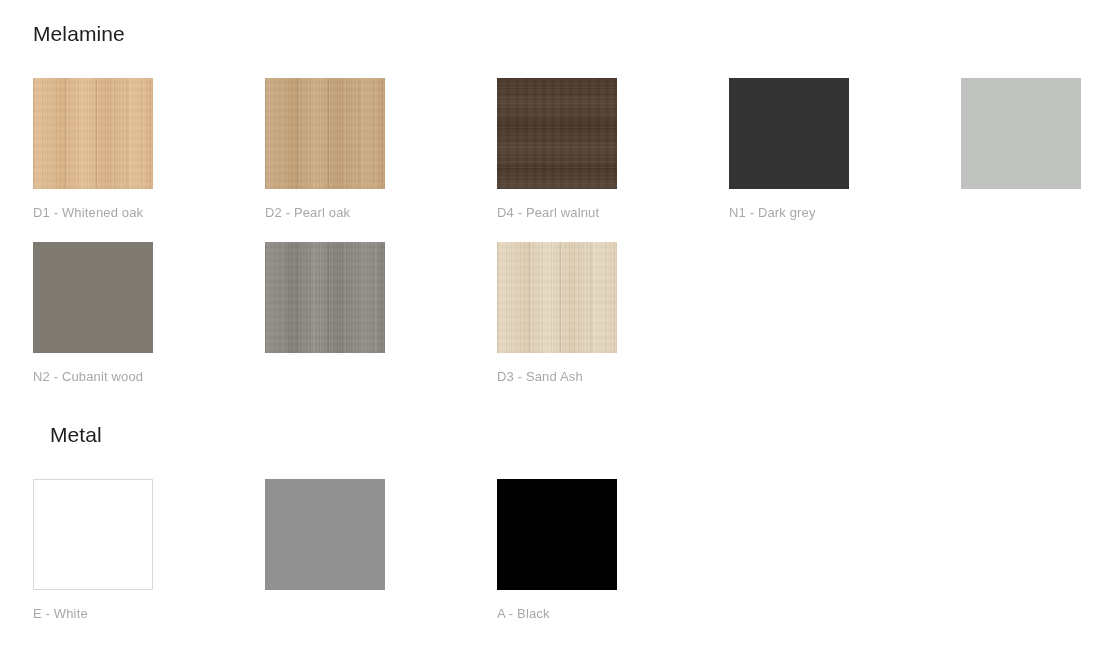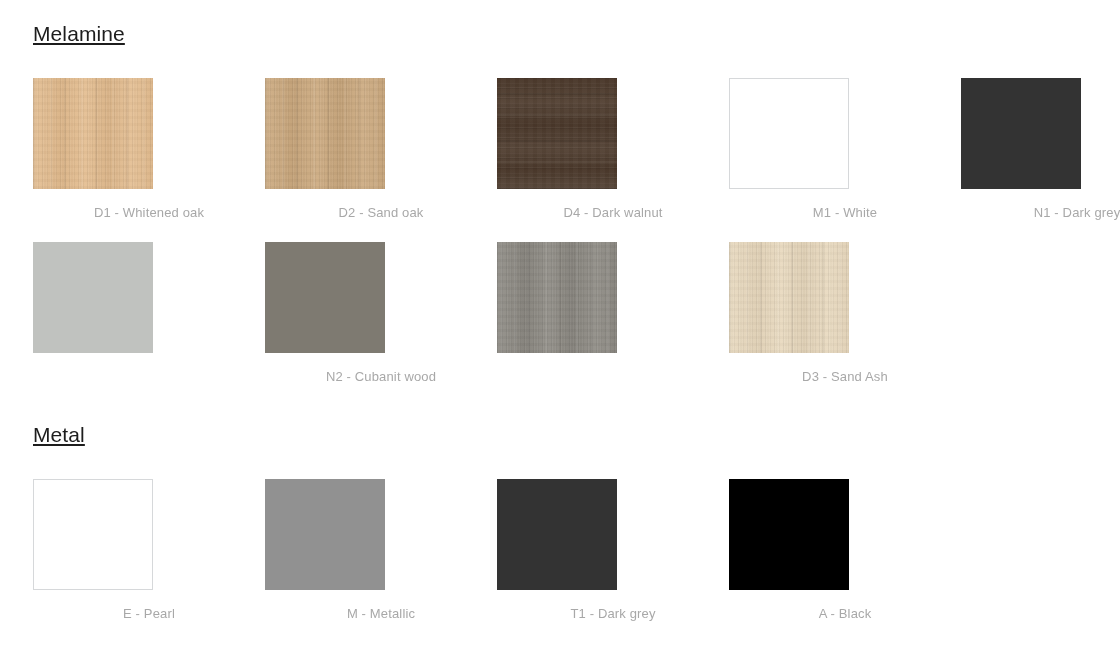--- a/index.html
+++ b/index.html
@@ -21,25 +21,24 @@
   }
 
   .section-title {
     font-size: 21px;
     font-weight: 400;
     color: #1d1d1d;
     letter-spacing: 0.1px;
     margin: 0;
     padding: 0;
     line-height: 26px;
-    text-decoration: underline;
   }
 
   #section-melamine-title { position: absolute; left: 33px; top: 21px; }
-  #section-metal-title    { position: absolute; left: 33px; top: 422px; }
+  #section-metal-title    { position: absolute; left: 50px; top: 422px; }
 
   .grid {
     position: absolute;
     left: 33px;
     display: grid;
     grid-template-columns: repeat(5, 232px);
     grid-auto-rows: 164px;
   }
   #melamine-grid { top: 78px; }
   #metal-grid    { top: 479px; }
@@ -60,21 +59,20 @@
     border: 1px solid #d6d8da;
   }
 
   .swatch-label {
     margin-top: 16px;
     font-size: 13px;
     line-height: 16px;
     color: #a8a8a8;
     letter-spacing: 0.15px;
     white-space: nowrap;
-    text-align: center;
   }
 
   
 
   
   .grain-v::after,
   .grain-h::after {
     content: "";
     position: absolute;
     inset: 0;
@@ -155,29 +153,25 @@
 
   <h2 class="section-title" id="section-melamine-title">Melamine</h2>
 
   <div class="grid" id="melamine-grid">
       <div class="swatch-cell">
         <div class="swatch grain-v tonal" style="background-color: rgb(227, 188, 142);"></div>
         <div class="swatch-label">D1 - Whitened oak</div>
       </div>
       <div class="swatch-cell">
         <div class="swatch grain-v tonal" style="background-color: rgb(203, 168, 125);"></div>
-        <div class="swatch-label">D2 - Sand oak</div>
+        <div class="swatch-label">D2 - Pearl oak</div>
       </div>
       <div class="swatch-cell">
         <div class="swatch grain-h tonal-h" style="background-color: rgb(78, 59, 45);"></div>
-        <div class="swatch-label">D4 - Dark walnut</div>
-      </div>
-      <div class="swatch-cell">
-        <div class="swatch bordered" style="background-color: rgb(255, 255, 255); border-color: rgb(214, 216, 218);"></div>
-        <div class="swatch-label">M1 - White</div>
+        <div class="swatch-label">D4 - Pearl walnut</div>
       </div>
       <div class="swatch-cell">
         <div class="swatch" style="background-color: rgb(51, 51, 51);"></div>
         <div class="swatch-label">N1 - Dark grey</div>
       </div>
       <div class="swatch-cell">
         <div class="swatch" style="background-color: rgb(192, 194, 191);"></div>
       </div>
       <div class="swatch-cell">
         <div class="swatch" style="background-color: rgb(126, 122, 113);"></div>
@@ -190,29 +184,24 @@
         <div class="swatch grain-v tonal" style="background-color: rgb(232, 216, 189);"></div>
         <div class="swatch-label">D3 - Sand Ash</div>
       </div>
     </div>
 
   <h2 class="section-title" id="section-metal-title">Metal</h2>
 
   <div class="grid" id="metal-grid">
       <div class="swatch-cell">
         <div class="swatch bordered" style="background-color: rgb(255, 255, 255); border-color: rgb(214, 216, 218);"></div>
-        <div class="swatch-label">E - Pearl</div>
+        <div class="swatch-label">E - White</div>
       </div>
       <div class="swatch-cell">
         <div class="swatch" style="background-color: rgb(145, 145, 145);"></div>
-        <div class="swatch-label">M - Metallic</div>
-      </div>
-      <div class="swatch-cell">
-        <div class="swatch" style="background-color: rgb(51, 51, 51);"></div>
-        <div class="swatch-label">T1 - Dark grey</div>
       </div>
       <div class="swatch-cell">
         <div class="swatch" style="background-color: rgb(0, 0, 0);"></div>
         <div class="swatch-label">A - Black</div>
       </div>
     </div>
 
 </div>
 
 </body></html>

